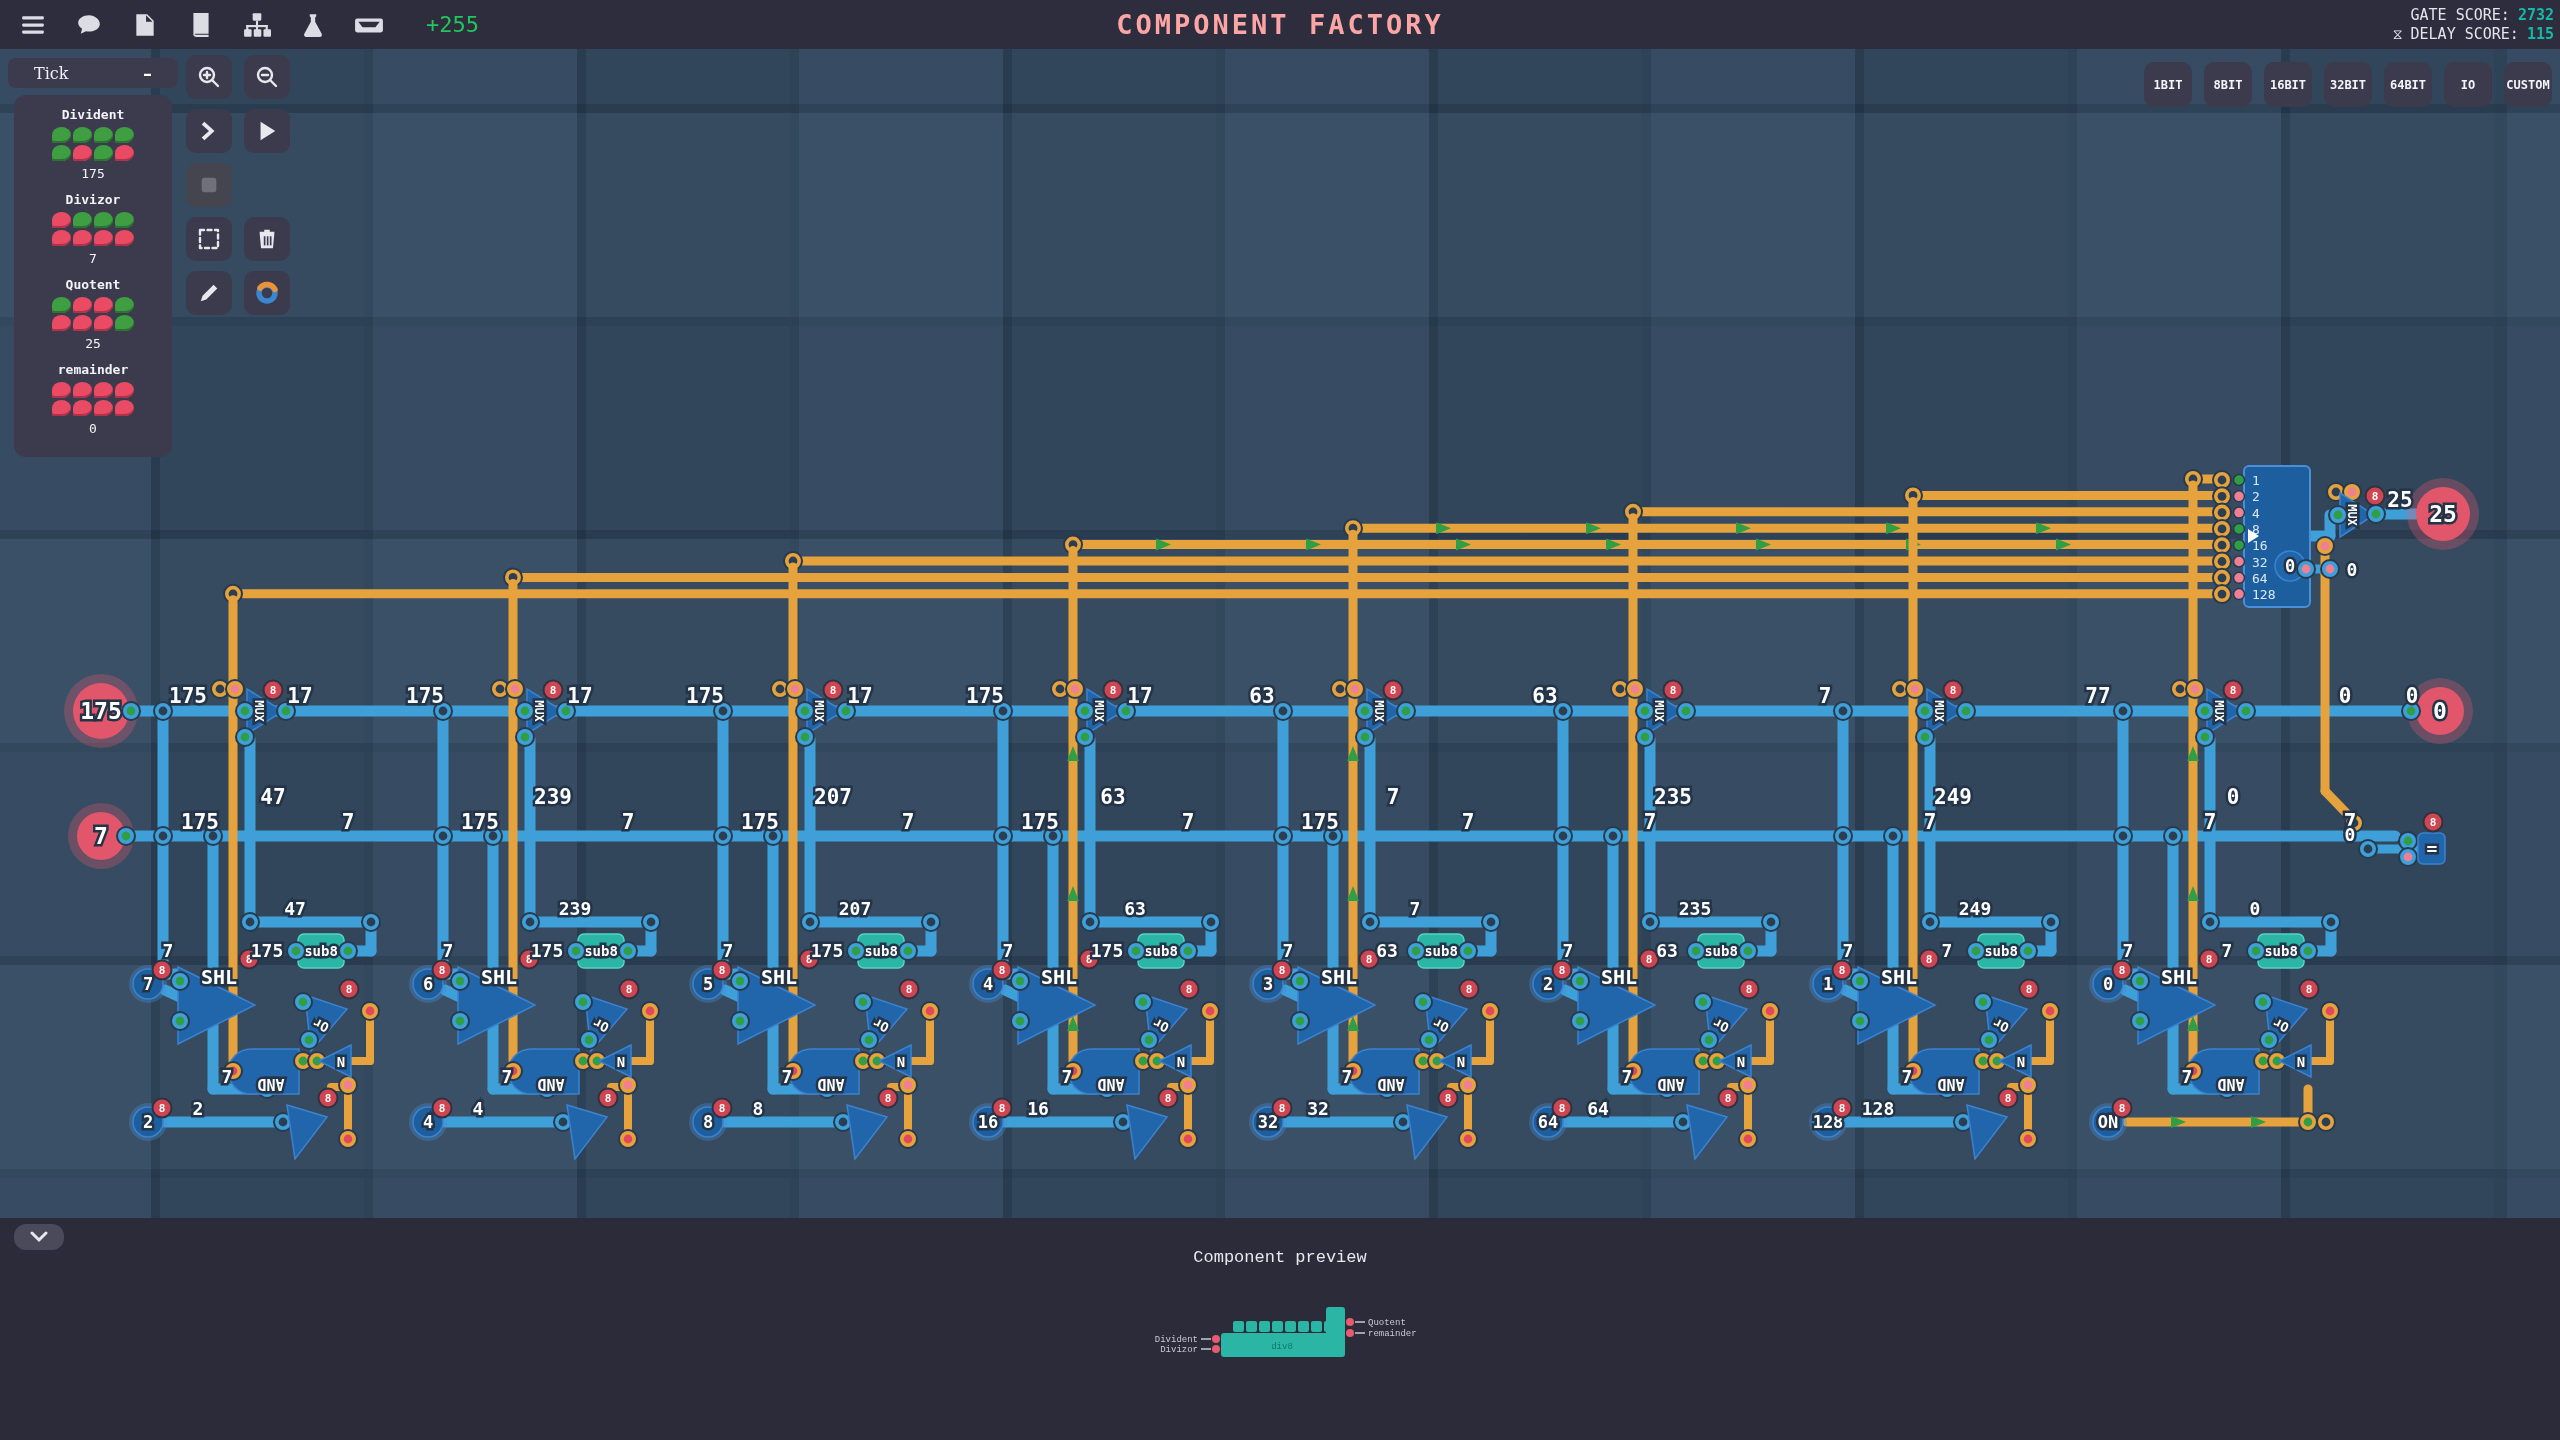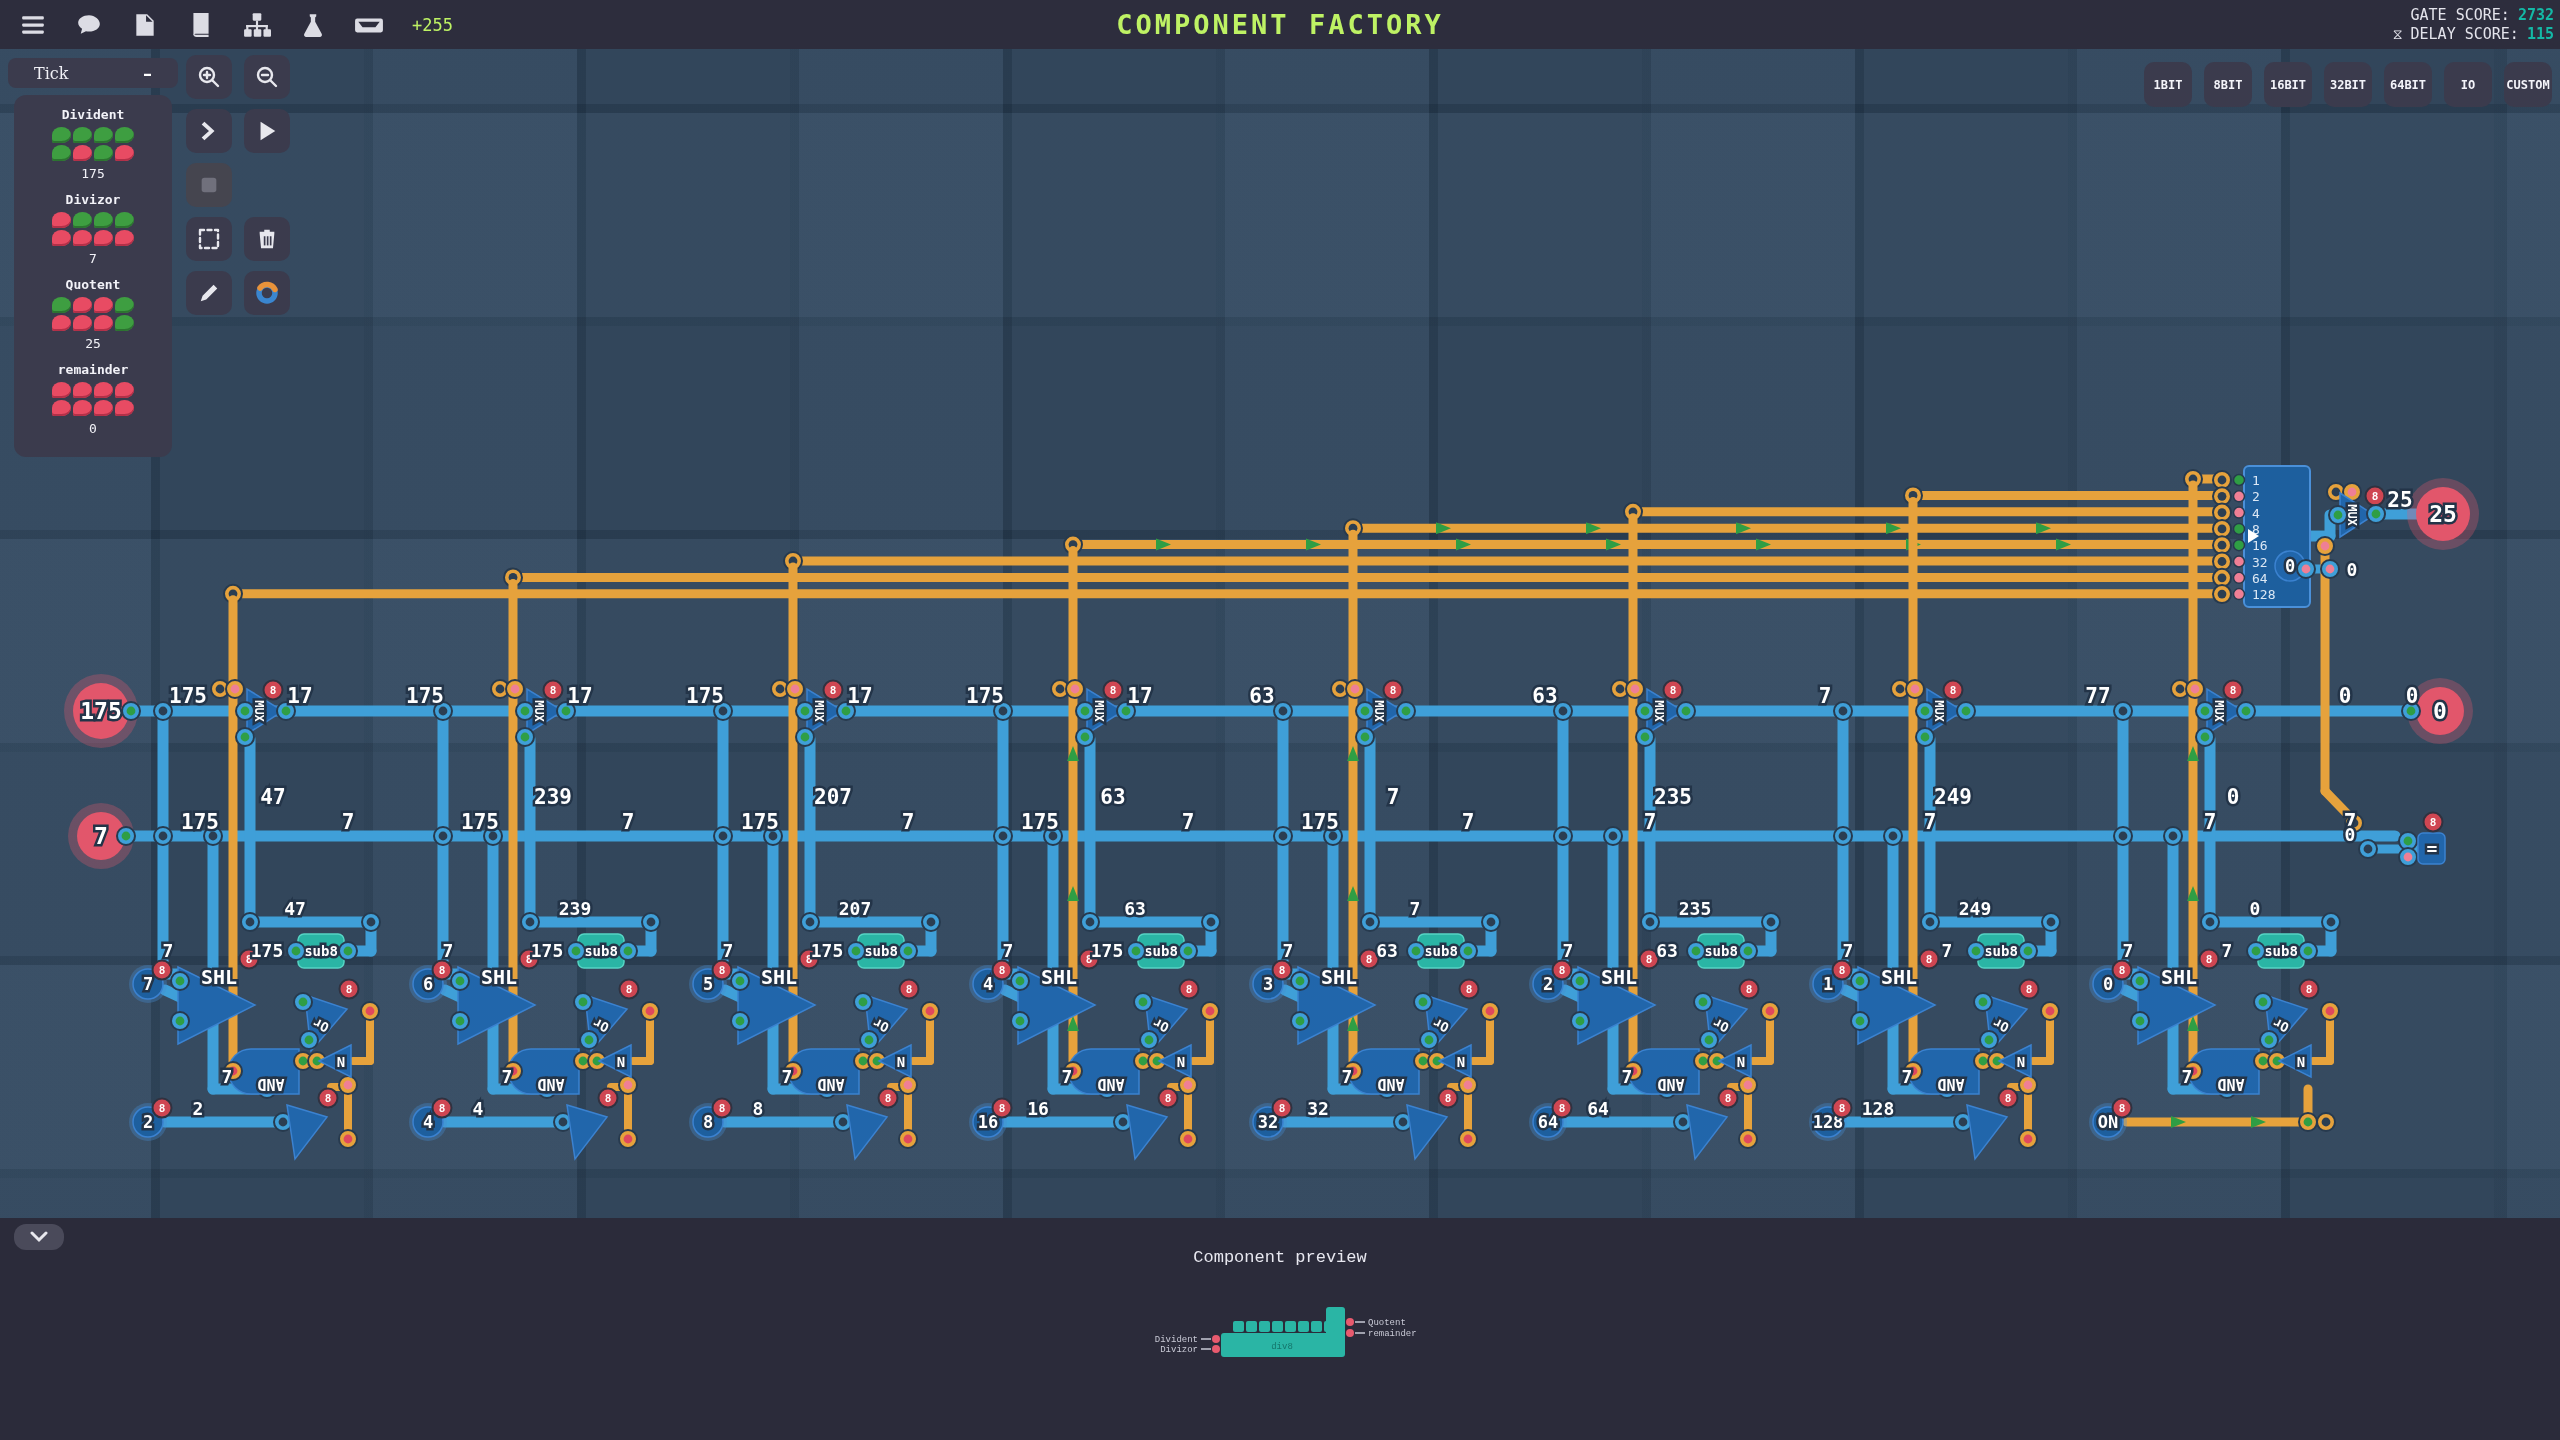--- a/index.html
+++ b/index.html
@@ -5,22 +5,22 @@
   * { margin:0; padding:0; box-sizing:border-box; }
   html,body { width:2560px; height:1440px; overflow:hidden; background:#2b2b3a;
     font-family:"DejaVu Sans Mono","Liberation Mono",monospace; }
 
   
   #top-bar { position:absolute; left:0; top:0; width:2560px; height:49px;
     background:#2d2d3d; display:flex; align-items:center; z-index:30; }
   .tb-left { display:flex; align-items:center; gap:26px; padding-left:18px; }
   .tb-icon { width:30px; height:30px; display:flex; align-items:center; justify-content:center; cursor:pointer; }
   .tb-icon svg { fill:#dcdce4; }
-  #tb-counter { color:#bef264; font-size:17px; margin-left:2px; }
-  #tb-title { position:absolute; left:0; right:0; text-align:center; color:#bef264;
+  #tb-counter { color:#22c55e; font-size:22px; margin-left:16px; }
+  #tb-title { position:absolute; left:0; right:0; text-align:center; color:#fca5a5;
     font-size:27px; font-weight:bold; letter-spacing:3px; pointer-events:none; }
   .tb-right { margin-left:auto; padding-right:6px; text-align:right; font-size:15px;
     color:#e4e4ec; line-height:19px; z-index:2; }
   .score-row { display:flex; justify-content:flex-end; align-items:center; gap:8px; }
   .score-val { color:#14b8a6; font-weight:bold; }
   .hourglass { font-size:14px; }
 
   
   #canvas { position:absolute; left:0; top:49px; width:2560px; height:1169px;
     background-color:#32465b;

